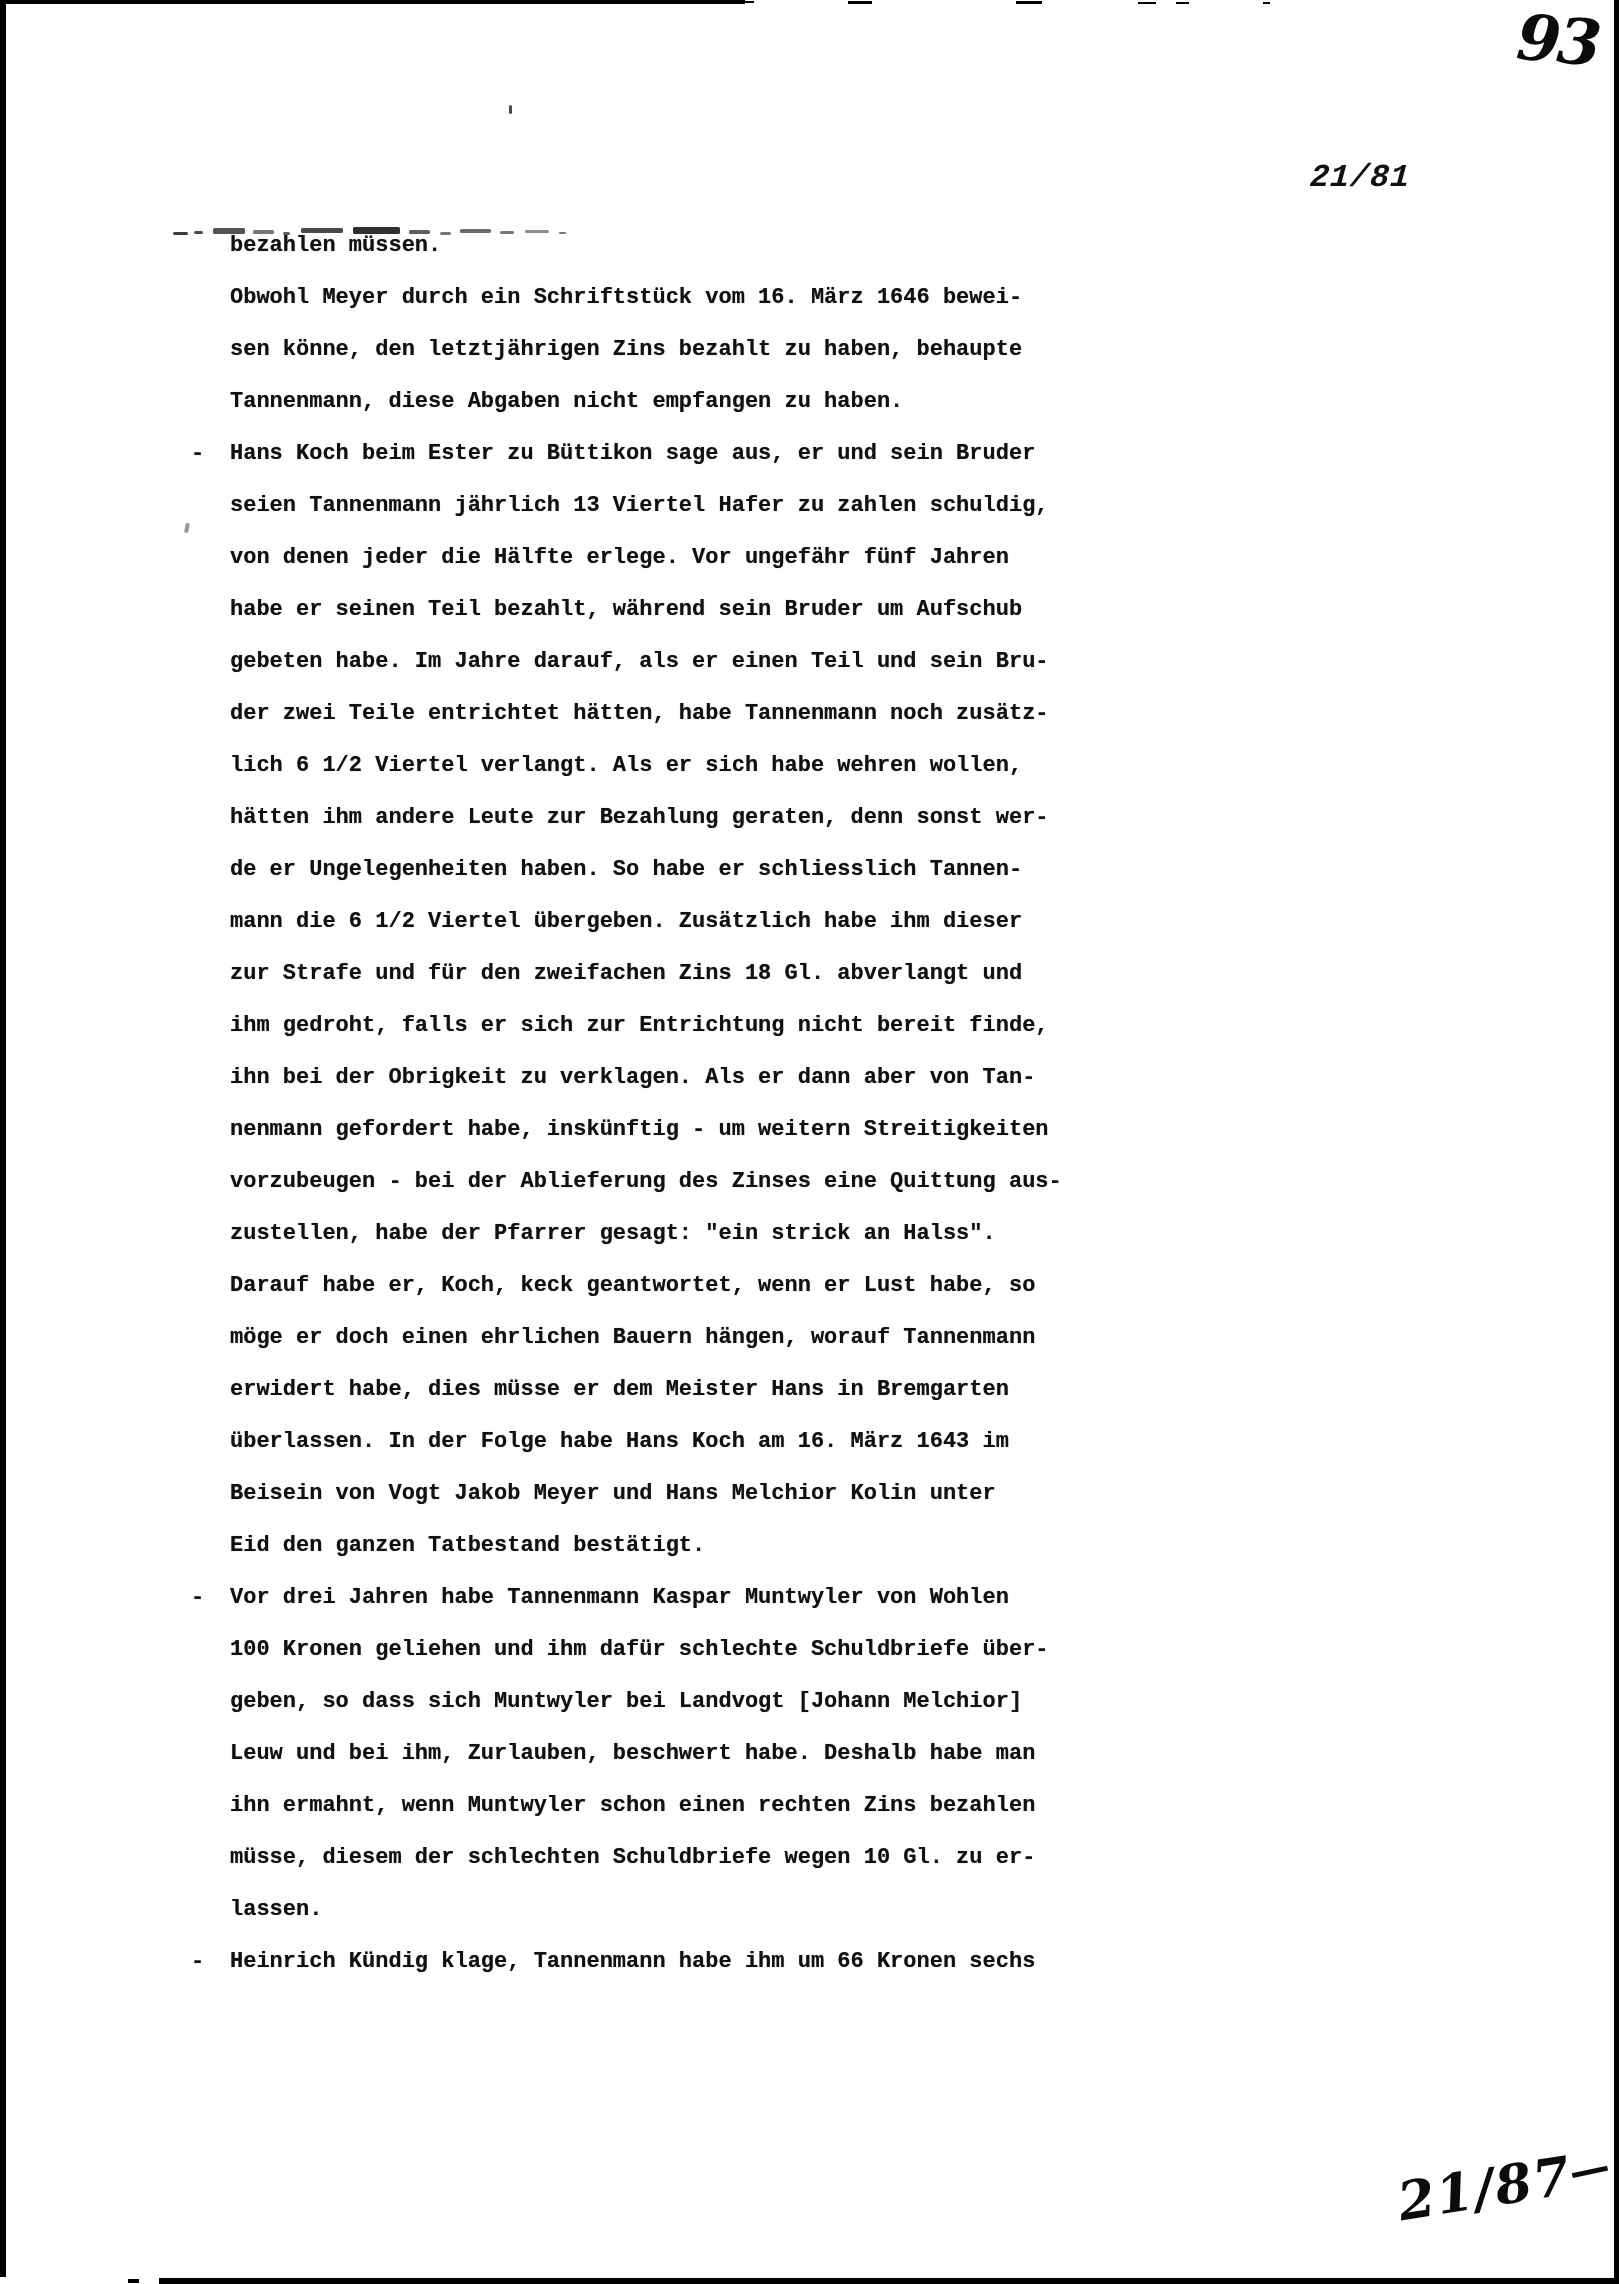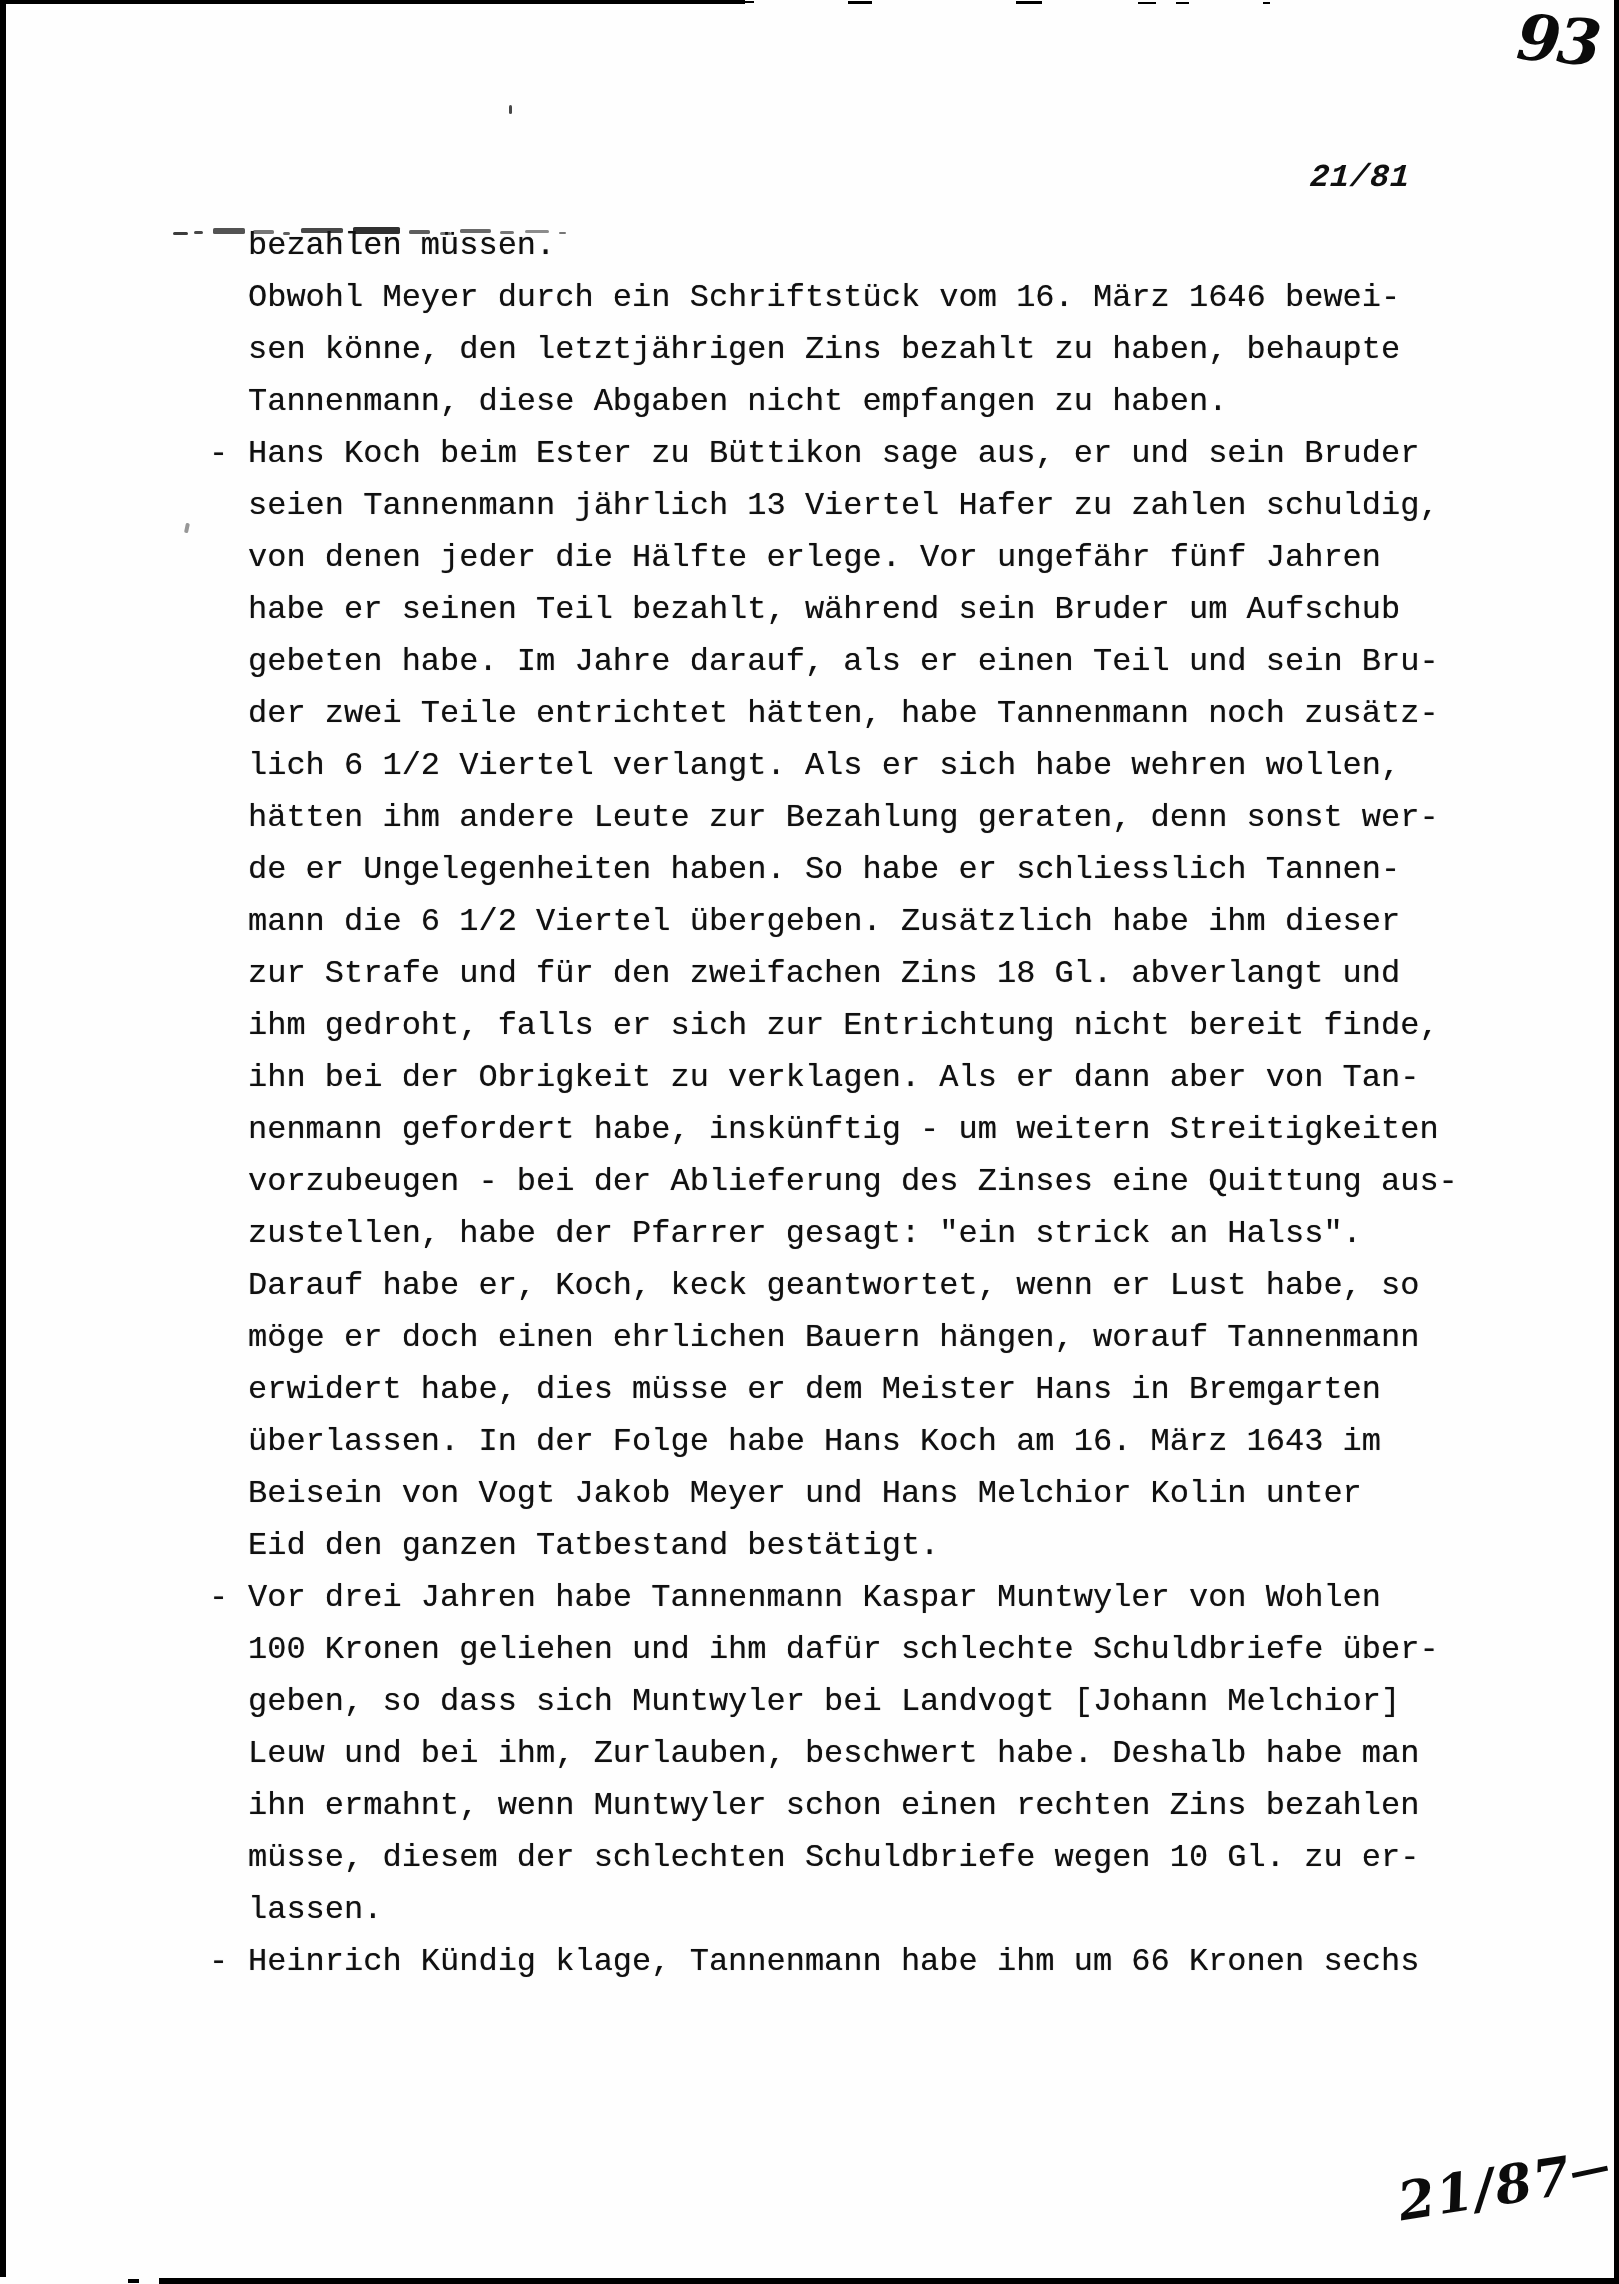--- a/index.html
+++ b/index.html
@@ -67,22 +67,22 @@
     transform:rotate(-9deg);
     letter-spacing:1.6px;
     white-space:nowrap;
   }
   .hw-footer .tail{
     display:inline-block;width:36px;height:4.9px;background:#0b0b0b;
     vertical-align:middle;margin-left:1.6px;transform:translateY(-4.9px) rotate(-3deg);
   }
   
   .text-block{
-    position:absolute;left:209px;top:220px;width:1312px;
-    font-size:32px;font-weight:normal;line-height:52px;
+    position:absolute;left:191px;top:220px;width:1312px;
+    font-size:22px;font-weight:bold;line-height:52px;
     letter-spacing:0;
     text-shadow:0 0 0.8px rgba(10,10,10,.55);
     white-space:pre;
   }
   .line{display:flex;height:52px;}
   .line .bullet{display:inline-block;width:39px;flex:0 0 39px;}
   .line .text{display:inline-block;}
 </style>
 </head>
 <body>

